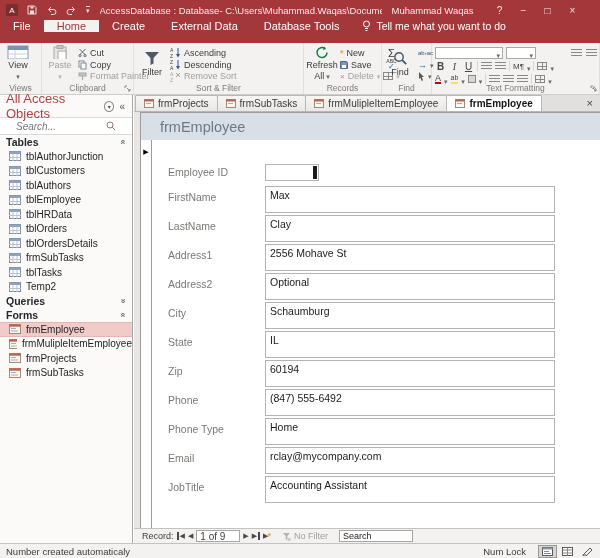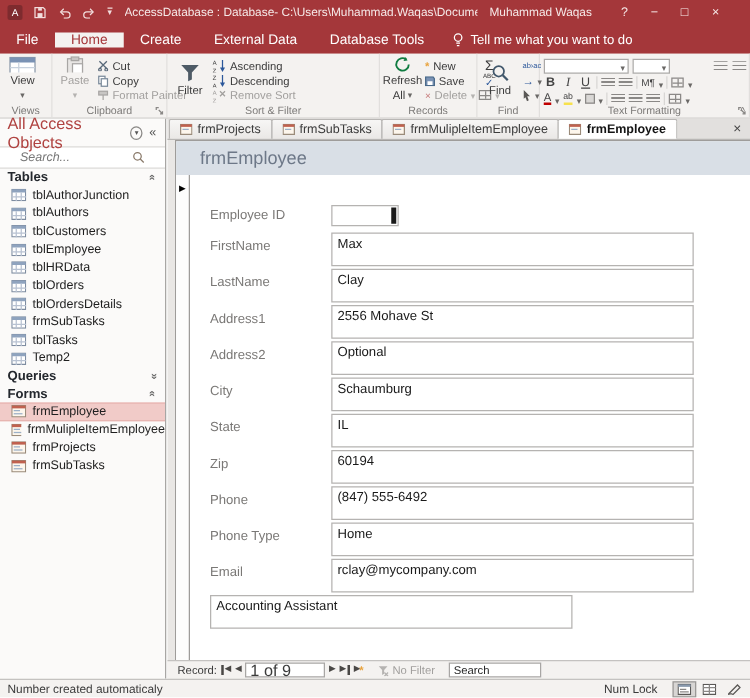--- a/index.html
+++ b/index.html
@@ -15,21 +15,21 @@
   .qat { display:flex; align-items:center; gap:9px; padding:0 10px 0 9px; }
   .qat-more { font-size:7px; color:#F2DEDD; border-top:1px solid #F2DEDD; line-height:6px; padding-top:1px; }
   .qat-more::after { content:"▾"; }
   .tb-title { font-size:9.5px; white-space:nowrap; overflow:hidden; max-width:282px; flex:1; }
   .tb-user { font-size:9.5px; margin:0 14px 0 10px; white-space:nowrap; }
   .tb-btn { width:24px; text-align:center; font-size:10px; color:#F6E9E8; }
   .tb-btn.close { width:26px; }
 
   
   .tabrow { position:absolute; left:0; top:20px; width:600px; height:23px; background:#A4373A;
-    display:flex; align-items:center; font-size:11px; color:#fff; }
+    display:flex; align-items:flex-start; font-size:11px; color:#fff; }
   .rtab { display:flex; align-items:center; padding:0 13px; }
   .rtab.active { background:#F4F2F0; color:#A4373A; }
   .tellme { display:flex; align-items:center; gap:5px; padding:0 10px; font-size:10.5px; }
 
   
   .ribbon { position:absolute; left:0; top:43px; width:600px; height:52px; background:#F4F2F0;
     border-bottom:1px solid #CFCDCB; display:flex; }
   .rgroup { position:relative; height:100%; border-right:1px solid #E1DFDD; padding:2px 2px 12px 3px;
     display:flex; gap:3px; }
   .glabel { position:absolute; bottom:0; left:0; right:0; height:11px; text-align:center;
@@ -114,22 +114,22 @@
   .recnav { position:absolute; left:0; bottom:0; width:466px; height:15px; background:#F4F2F0;
     border-top:1px solid #C4C2C0; display:flex; align-items:center; font-size:9px; color:#3B3B3B;
     padding-left:8px; gap:3px; }
   .rn-ic { font-size:7px; color:#4A4846; line-height:8px; }
   .rn-first::after { content:"◀"; } .rn-first { border-left:2px solid #4A4846; padding-left:1px; }
   .rn-prev::after { content:"◀"; }
   .rn-next::after { content:"▶"; }
   .rn-last::after { content:"▶"; } .rn-last { border-right:2px solid #4A4846; padding-right:1px; }
   .rn-new::after { content:"▶"; }
   .rn-star { color:#E8A33D; font-weight:bold; font-size:9px; margin-left:-1px; }
-  .rn-pos { width:64px; height:12px; background:#fff; border:1px solid #A8A6A4; display:flex;
-    align-items:center; padding-left:3px; font-size:13px; }
+  .rn-pos { width:44px; height:12px; background:#fff; border:1px solid #A8A6A4; display:flex;
+    align-items:center; padding-left:3px; font-size:10px; }
   .rn-filter { display:flex; align-items:center; gap:3px; color:#A19F9D; margin-left:8px; }
   .rn-search { width:74px; height:12px; background:#fff; border:1px solid #A8A6A4; font-size:9px;
     color:#222; padding:0 3px; margin-left:8px; font-family:"Liberation Sans",sans-serif; outline:0; }
   .rn-search::placeholder { color:#222; }
 
   
   .statusbar { position:absolute; left:0; bottom:0; width:600px; height:15px; background:#F4F2F0;
     border-top:1px solid #C4C2C0; display:flex; align-items:center; font-size:9.5px; color:#3B3B3B;
     padding:0 3px 0 6px; }
   .sb-msg { flex:1; }
@@ -436,31 +436,31 @@
       <span class="nav-label">tblAuthorJunction</span>
     </div>
   <div class="nav-item">
       <svg width="12" height="10">
         <rect x="0.5" y="0.5" width="11" height="9" fill="#fff" stroke="#7E8CA0"></rect>
         <rect x="0.5" y="0.5" width="11" height="2.5" fill="#8FA3BE"></rect>
         <line x1="4" y1="3" x2="4" y2="10" stroke="#B8C2D2"></line>
         <line x1="8" y1="3" x2="8" y2="10" stroke="#B8C2D2"></line>
         <line x1="0" y1="6.5" x2="12" y2="6.5" stroke="#B8C2D2"></line>
       </svg>
+      <span class="nav-label">tblCustomers</span>
+    </div>
+  <div class="nav-item">
+      <svg width="12" height="10">
+        <rect x="0.5" y="0.5" width="11" height="9" fill="#fff" stroke="#7E8CA0"></rect>
+        <rect x="0.5" y="0.5" width="11" height="2.5" fill="#8FA3BE"></rect>
+        <line x1="4" y1="3" x2="4" y2="10" stroke="#B8C2D2"></line>
+        <line x1="8" y1="3" x2="8" y2="10" stroke="#B8C2D2"></line>
+        <line x1="0" y1="6.5" x2="12" y2="6.5" stroke="#B8C2D2"></line>
+      </svg>
       <span class="nav-label">tblAuthors</span>
-    </div>
-  <div class="nav-item">
-      <svg width="12" height="10">
-        <rect x="0.5" y="0.5" width="11" height="9" fill="#fff" stroke="#7E8CA0"></rect>
-        <rect x="0.5" y="0.5" width="11" height="2.5" fill="#8FA3BE"></rect>
-        <line x1="4" y1="3" x2="4" y2="10" stroke="#B8C2D2"></line>
-        <line x1="8" y1="3" x2="8" y2="10" stroke="#B8C2D2"></line>
-        <line x1="0" y1="6.5" x2="12" y2="6.5" stroke="#B8C2D2"></line>
-      </svg>
-      <span class="nav-label">tblCustomers</span>
     </div>
   <div class="nav-item">
       <svg width="12" height="10">
         <rect x="0.5" y="0.5" width="11" height="9" fill="#fff" stroke="#7E8CA0"></rect>
         <rect x="0.5" y="0.5" width="11" height="2.5" fill="#8FA3BE"></rect>
         <line x1="4" y1="3" x2="4" y2="10" stroke="#B8C2D2"></line>
         <line x1="8" y1="3" x2="8" y2="10" stroke="#B8C2D2"></line>
         <line x1="0" y1="6.5" x2="12" y2="6.5" stroke="#B8C2D2"></line>
       </svg>
       <span class="nav-label">tblEmployee</span>
@@ -656,20 +656,21 @@
         </div>
         <div class="frow" style="top:278px">
           <div class="flabel">Phone Type</div>
           <div class="finput">Home</div>
         </div>
         <div class="frow" style="top:307px">
           <div class="flabel">Email</div>
           <div class="finput">rclay@mycompany.com</div>
         </div>
         <div class="frow" style="top:336px">
+          <div class="flabel">JobTitle</div>
           <div class="finput">Accounting Assistant</div>
         </div>
       </div>
     </div>
   </div>
 
   <div class="recnav">
     <span>Record:</span>
     <span class="rn-ic rn-first"></span>
     <span class="rn-ic rn-prev"></span>

